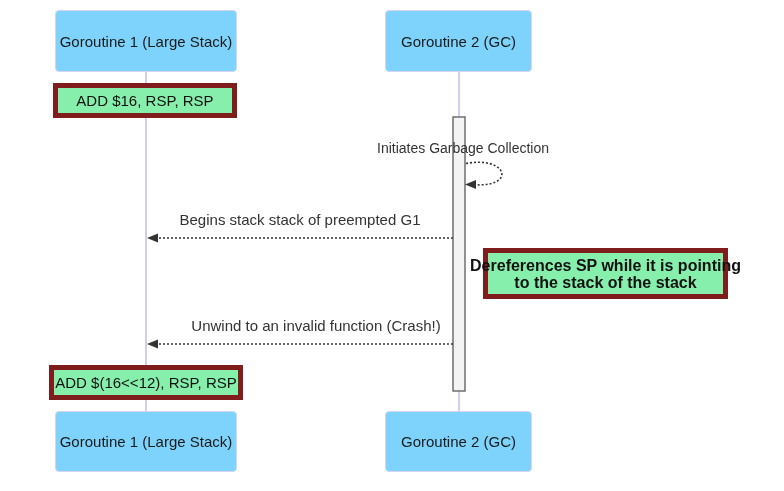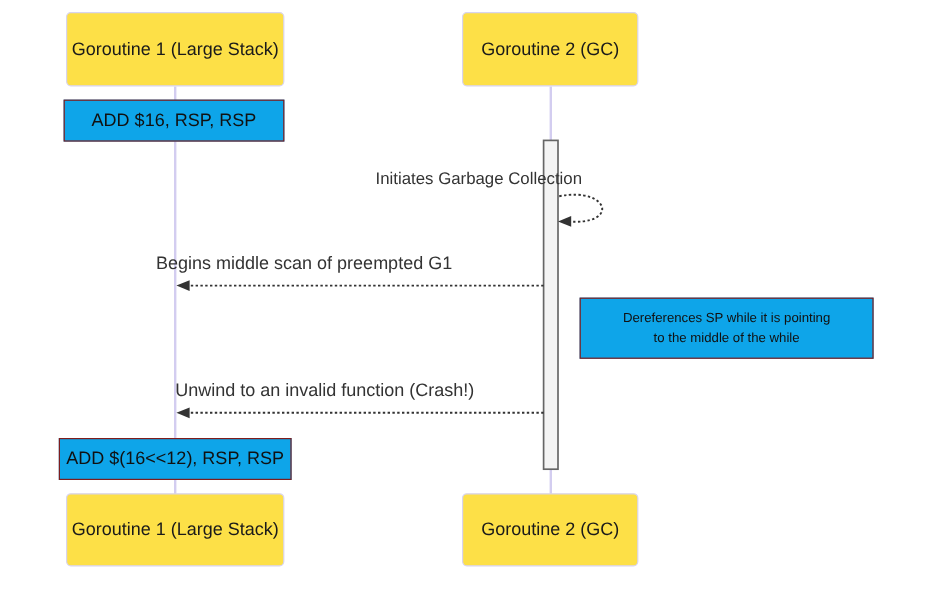--- a/index.html
+++ b/index.html
@@ -15,54 +15,55 @@
     background: #ffffff;
     overflow: hidden;
   }
   .layer {
     position: absolute;
     left: 0;
     top: 0;
   }
   .actor-box {
     position: absolute;
-    background: #fde047;
+    background: #7dd3fc;
     border: 1px solid #d8d4ee;
     border-radius: 4px;
     display: flex;
     align-items: center;
     justify-content: center;
     font-size: 15px;
     color: #1a1a1a;
     box-sizing: border-box;
     text-align: center;
   }
   .note-box {
     position: absolute;
-    background: #0ea5e9;
-    border: 1px solid #7f1d1d;
+    background: #86efac;
+    border: 5px solid #7f1d1d;
     display: flex;
     flex-direction: column;
     align-items: center;
     justify-content: center;
     font-size: 15px;
     color: #111111;
     box-sizing: border-box;
     text-align: left;
     line-height: 18px;
   }
   .note-box.small-text {
-    font-size: 11px;
+    font-size: 16px;
     line-height: 17px;
+    font-weight: bold;
   }
   .msg-label {
     position: absolute;
     font-size: 15px;
     color: #333333;
-    text-align: left;
+    text-align: center;
     white-space: nowrap;
     line-height: 16px;
   }
   .msg-label.self-msg {
     font-size: 14px;
   }
   .nowrap { white-space: nowrap; }
 </style>
 </head>
 <body>
@@ -99,24 +100,24 @@
   <div class="actor-box" style="left:385px; top:411px; width:147px; height:61px;">
     <span>Goroutine 2 (GC)</span>
   </div>
 
   <div class="note-box" style="left:53px; top:83px; width:184px; height:35px;">
     <span class="nowrap">ADD $16, RSP, RSP</span>
   </div>
 
   <div class="note-box small-text" style="left:483px; top:248px; width:245px; height:51px;">
     <span class="nowrap">Dereferences SP while it is pointing</span>
-    <span class="nowrap">to the middle of the while</span>
+    <span class="nowrap">to the stack of the stack</span>
   </div>
 
   <div class="note-box" style="left:49px; top:365px; width:194px; height:35px;">
     <span class="nowrap">ADD $(16&lt;&lt;12), RSP, RSP</span>
   </div>
 
   <div class="msg-label self-msg" style="left:313px; top:140px; width:300px;">Initiates Garbage Collection</div>
-  <div class="msg-label" style="left:130px; top:212px; width:340px;">Begins middle scan of preempted G1</div>
+  <div class="msg-label" style="left:130px; top:212px; width:340px;">Begins stack stack of preempted G1</div>
   <div class="msg-label" style="left:146px; top:318px; width:340px;">Unwind to an invalid function (Crash!)</div>
 
 </div>
 
 </body></html>

